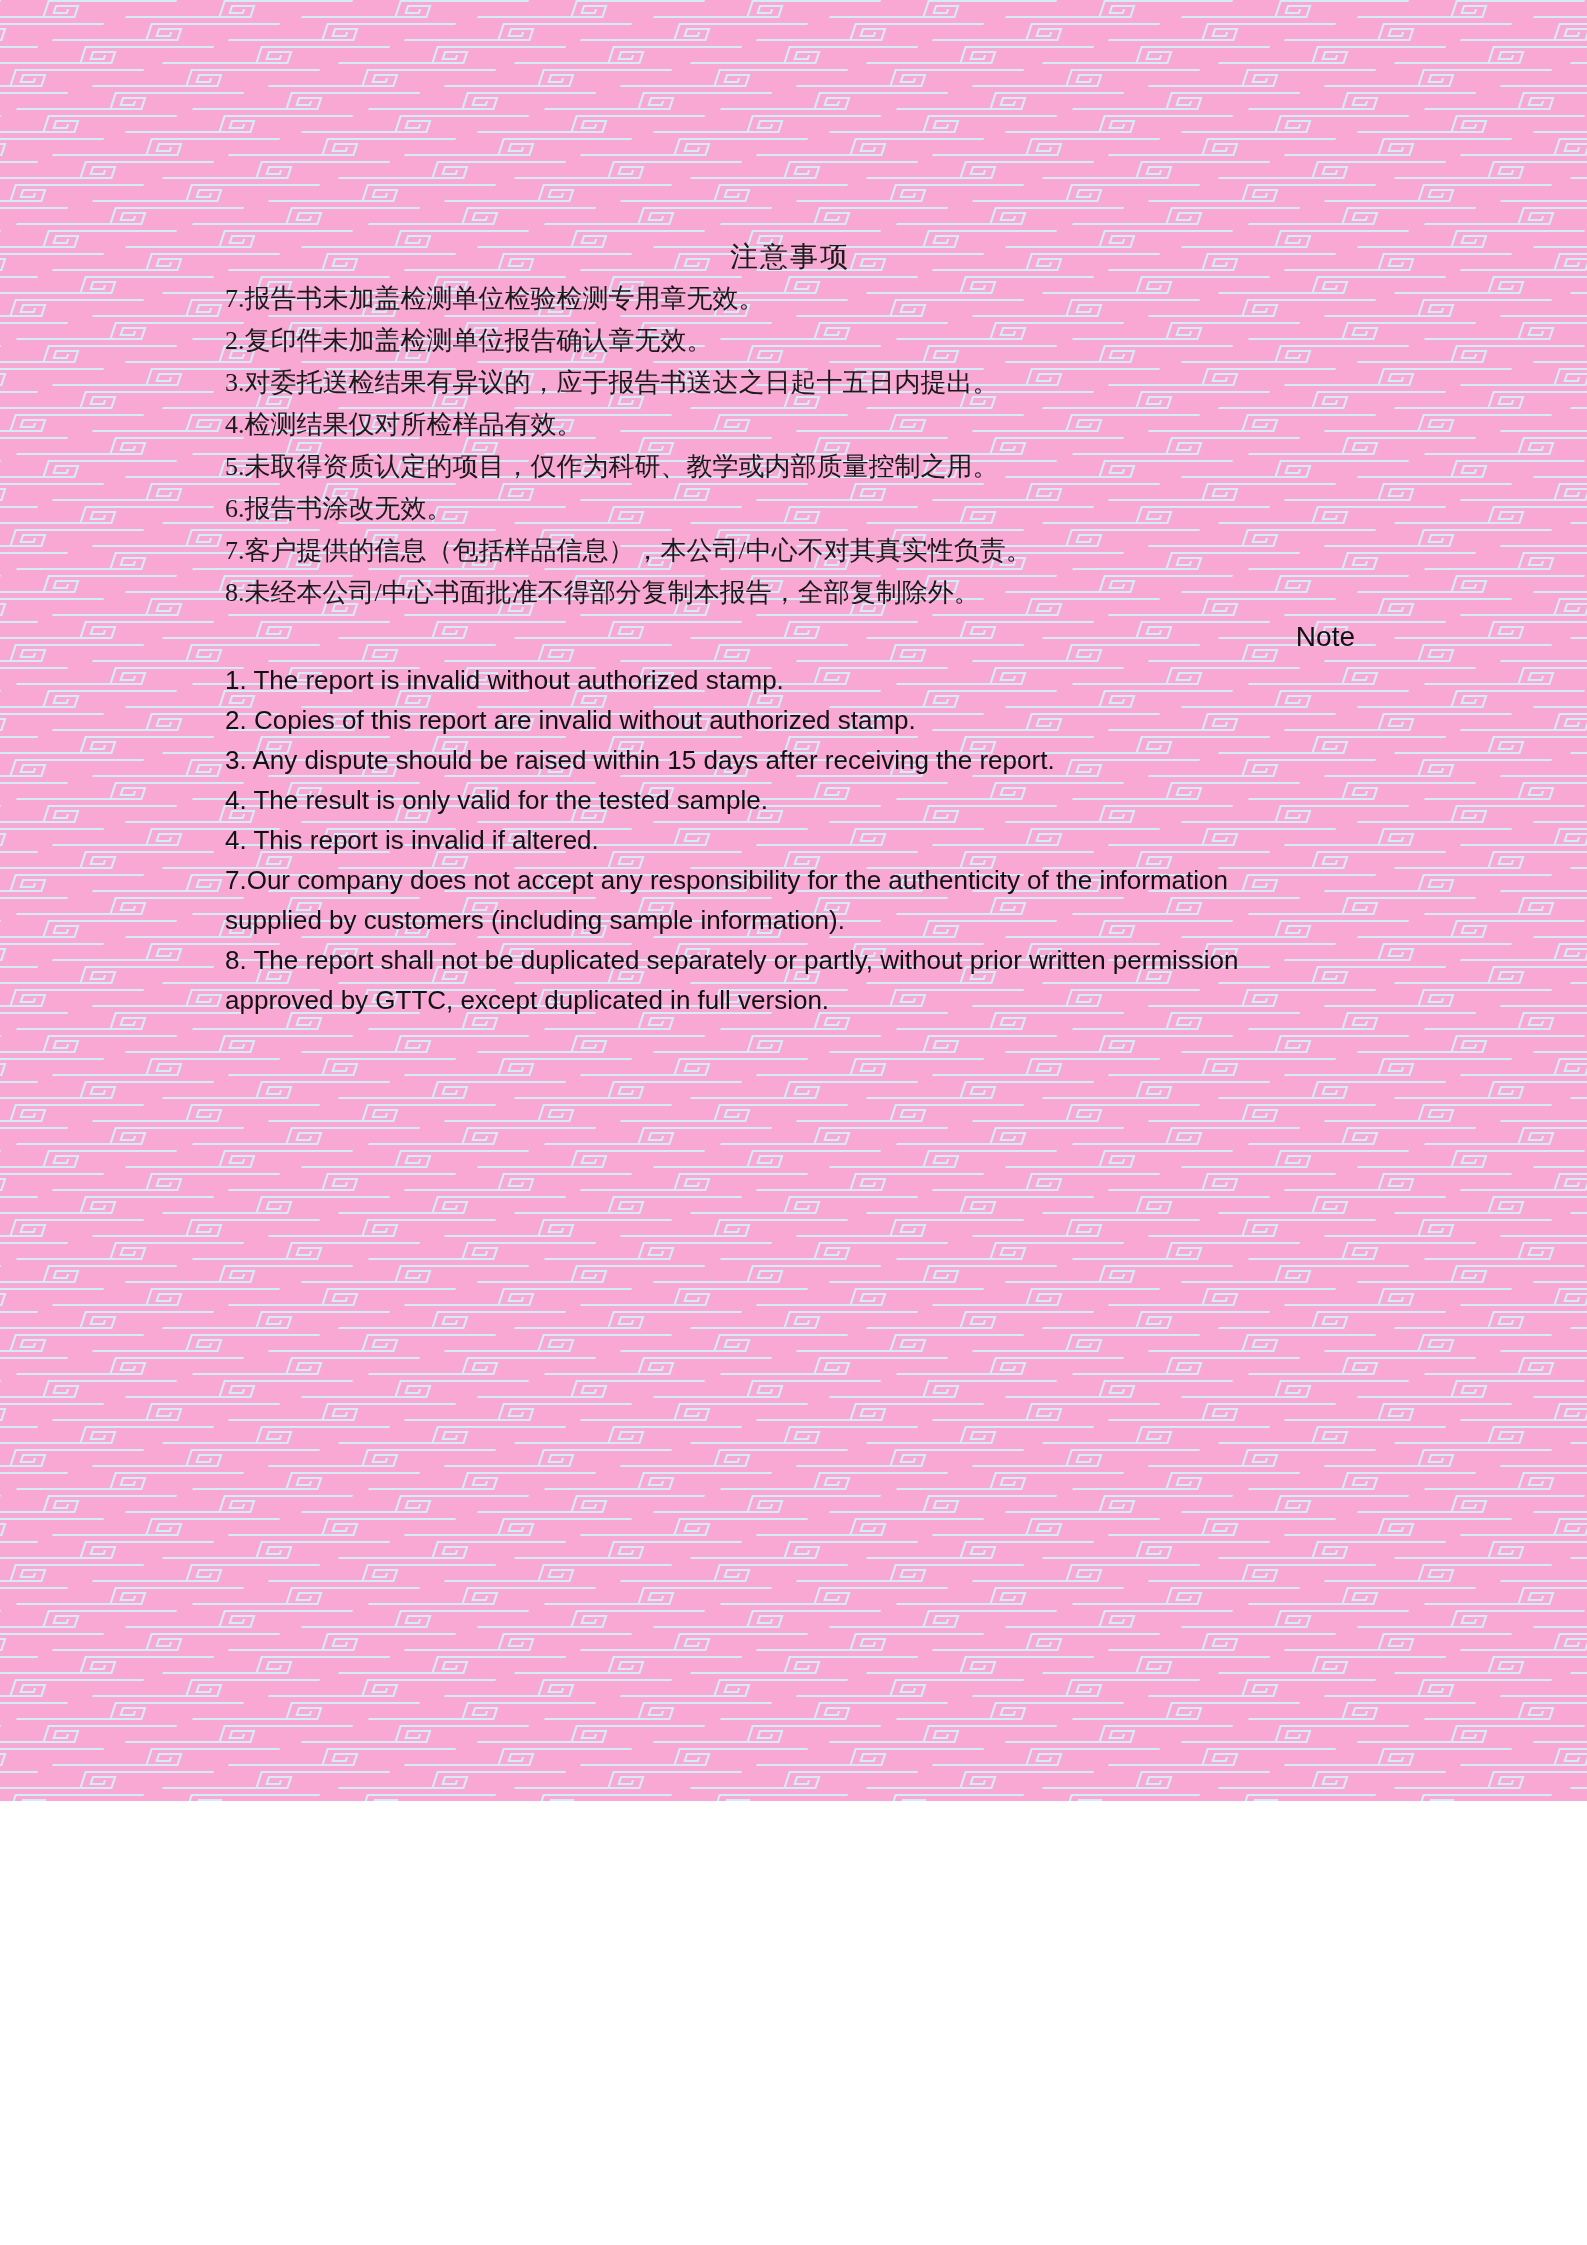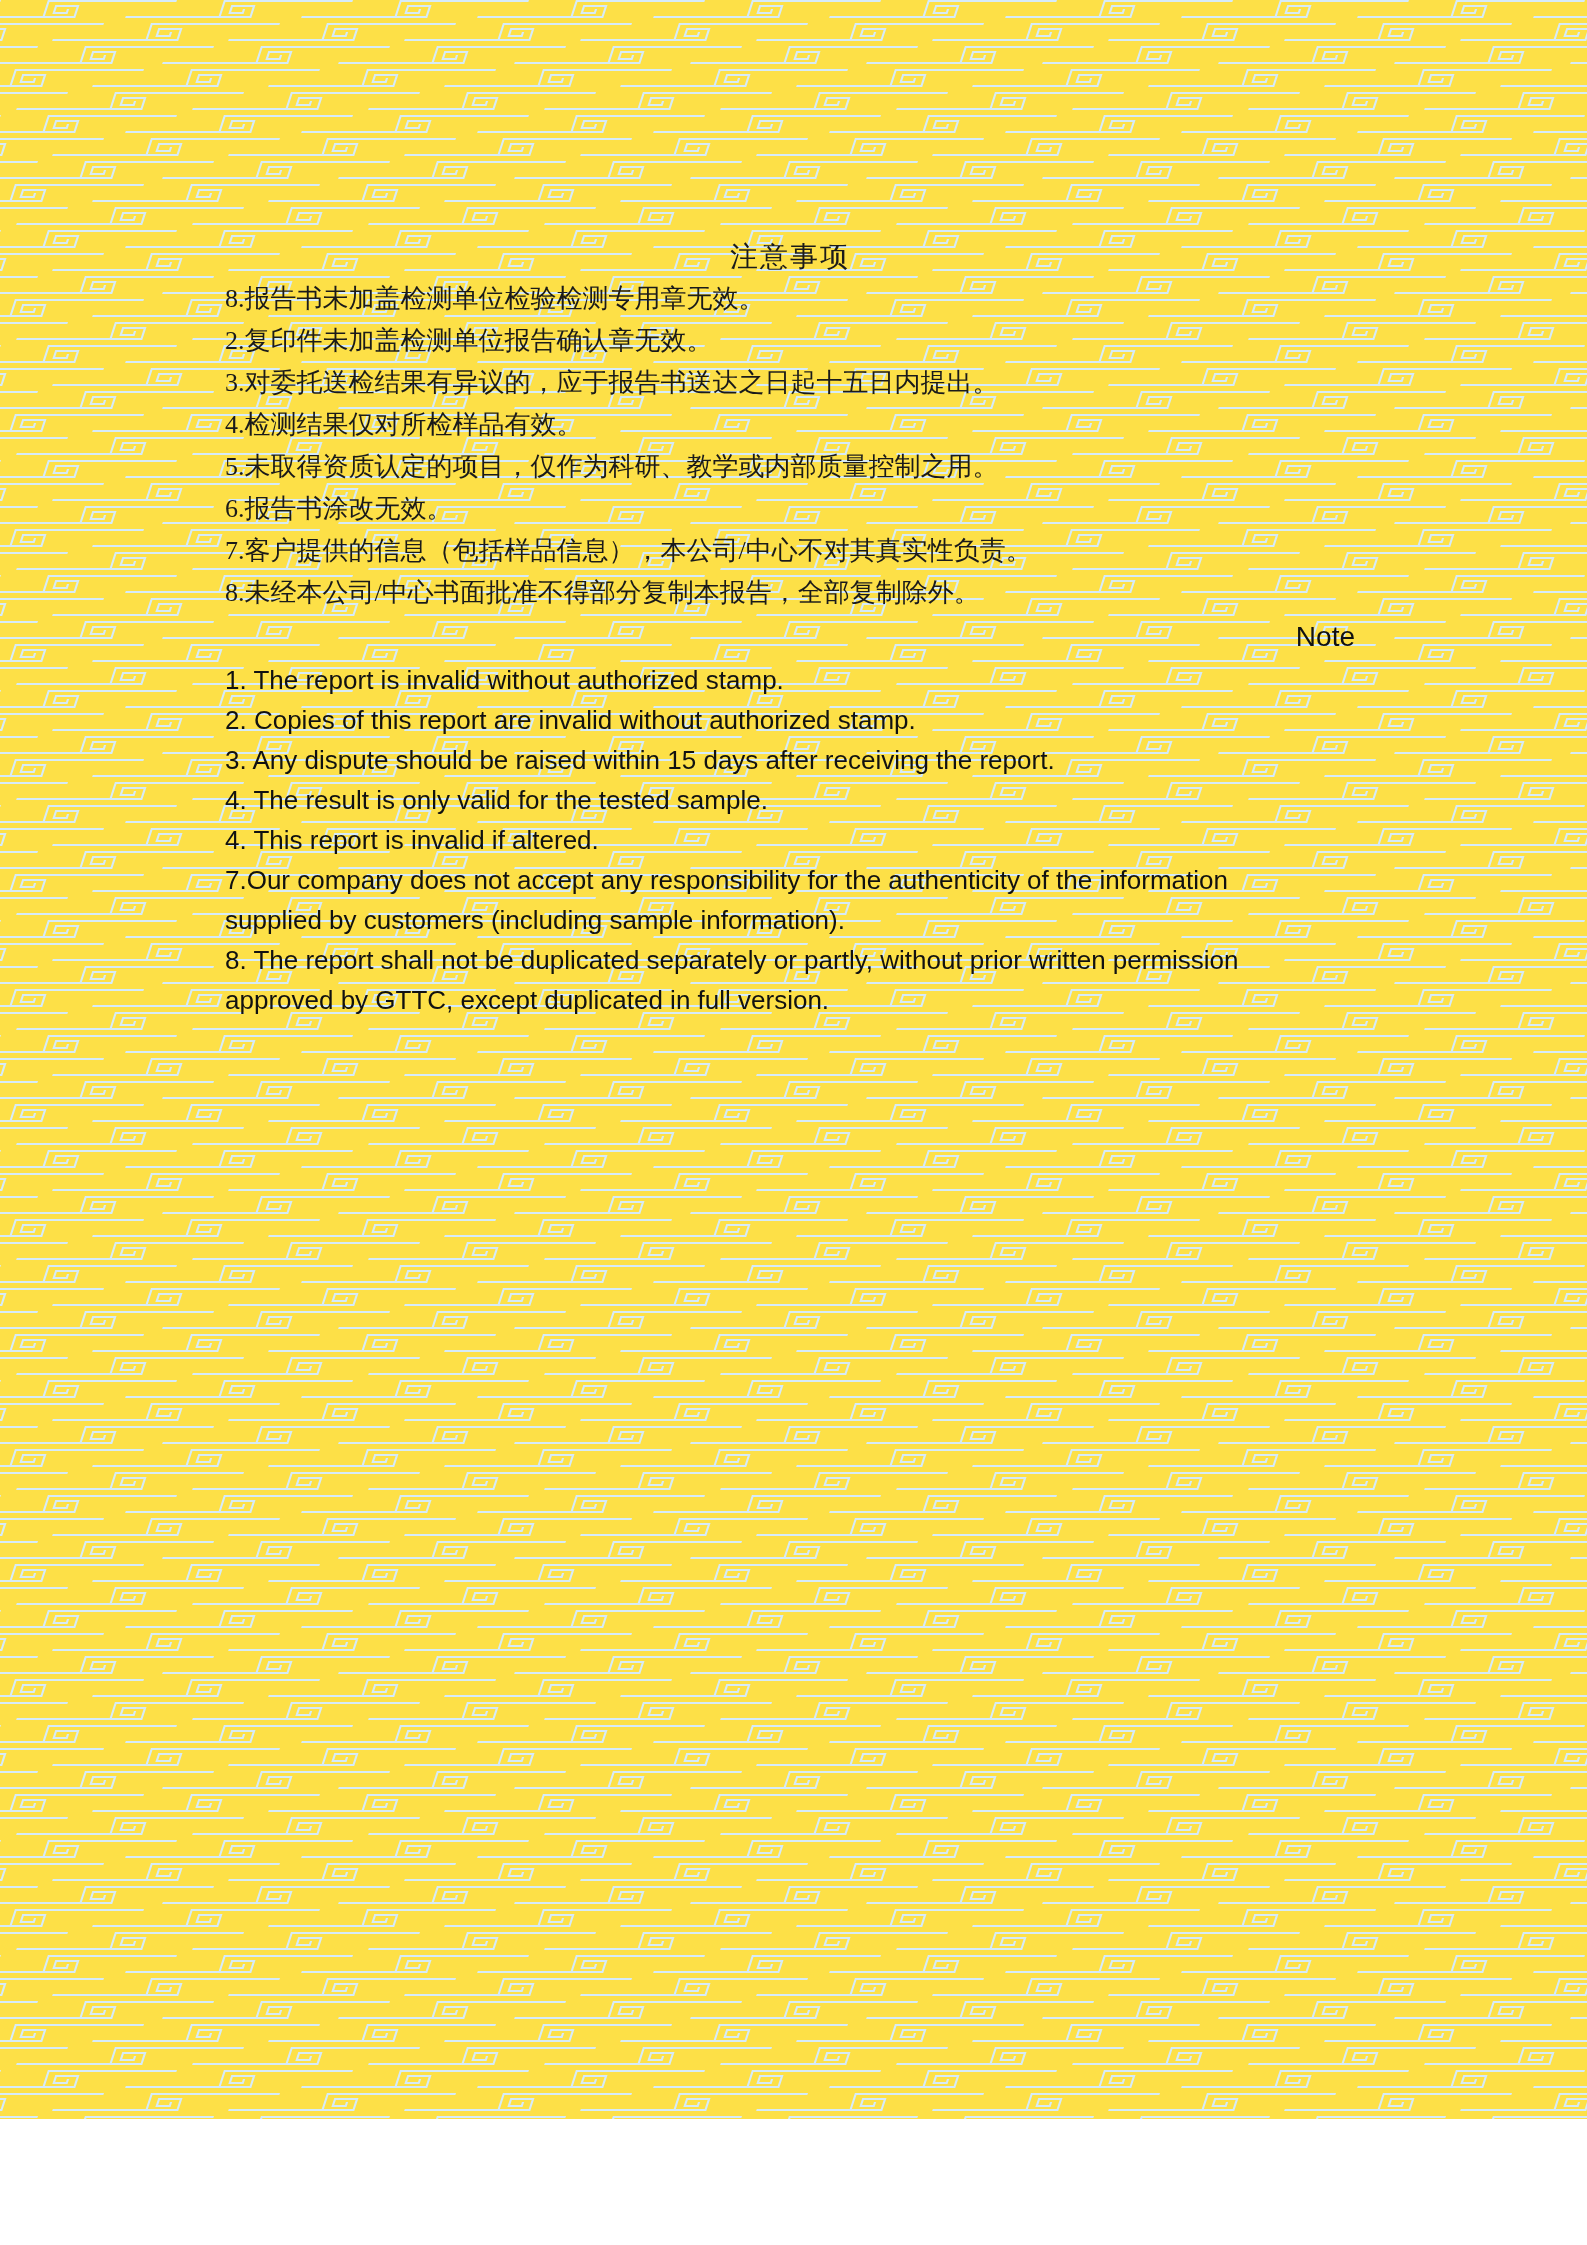--- a/index.html
+++ b/index.html
@@ -3,22 +3,22 @@
 <meta charset="utf-8">
 <style>
   html, body {
     margin: 0;
     padding: 0;
     background: #ffffff;
   }
   .page {
     position: relative;
     width: 1587px;
-    height: 2119px;
-    background: #fde047;
+    height: 1801px;
+    background: #f9a8d4;
     overflow: hidden;
     font-family: "Liberation Sans", "DejaVu Sans", sans-serif;
     color: #141414;
   }
   .watermark-layer {
     position: absolute;
     left: 0;
     top: 0;
     width: 1587px;
     height: 2245px;
@@ -106,21 +106,21 @@
       </pattern>
     </defs>
     <rect width="1587" height="2245" fill="url(#wm-pattern)"></rect>
   </svg>
 
   <div class="content">
 
     <h1 class="title-zh">注意事项</h1>
 
     <ul class="list-zh">
-      <li class="note-line">8.报告书未加盖检测单位检验检测专用章无效。</li>
+      <li class="note-line">7.报告书未加盖检测单位检验检测专用章无效。</li>
       <li class="note-line">2.复印件未加盖检测单位报告确认章无效。</li>
       <li class="note-line">3.对委托送检结果有异议的，应于报告书送达之日起十五日内提出。</li>
       <li class="note-line">4.检测结果仅对所检样品有效。</li>
       <li class="note-line">5.未取得资质认定的项目，仅作为科研、教学或内部质量控制之用。</li>
       <li class="note-line">6.报告书涂改无效。</li>
       <li class="note-line">7.客户提供的信息（包括样品信息），本公司/中心不对其真实性负责。</li>
       <li class="note-line">8.未经本公司/中心书面批准不得部分复制本报告，全部复制除外。</li>
     </ul>
 
     <h2 class="title-en">Note</h2>

